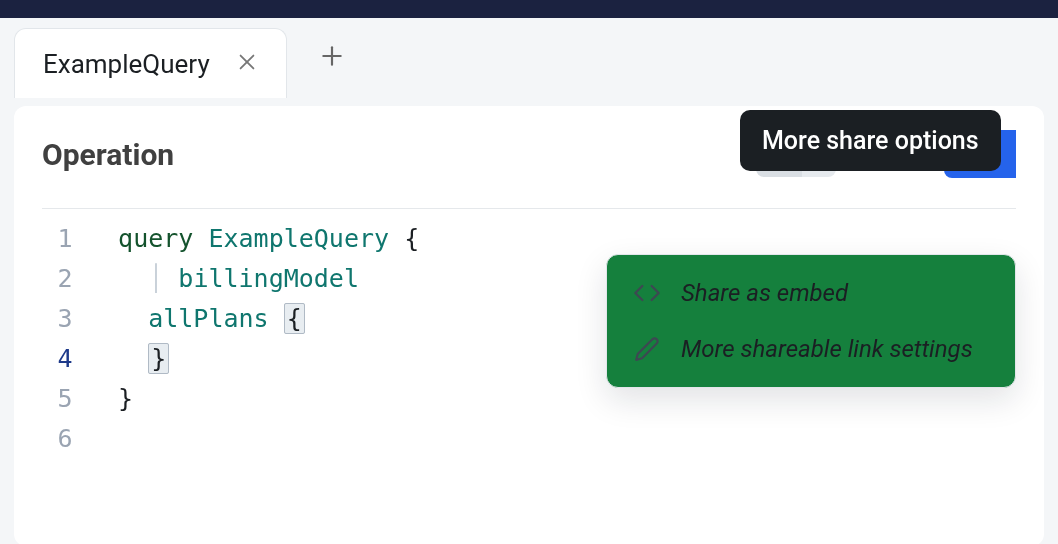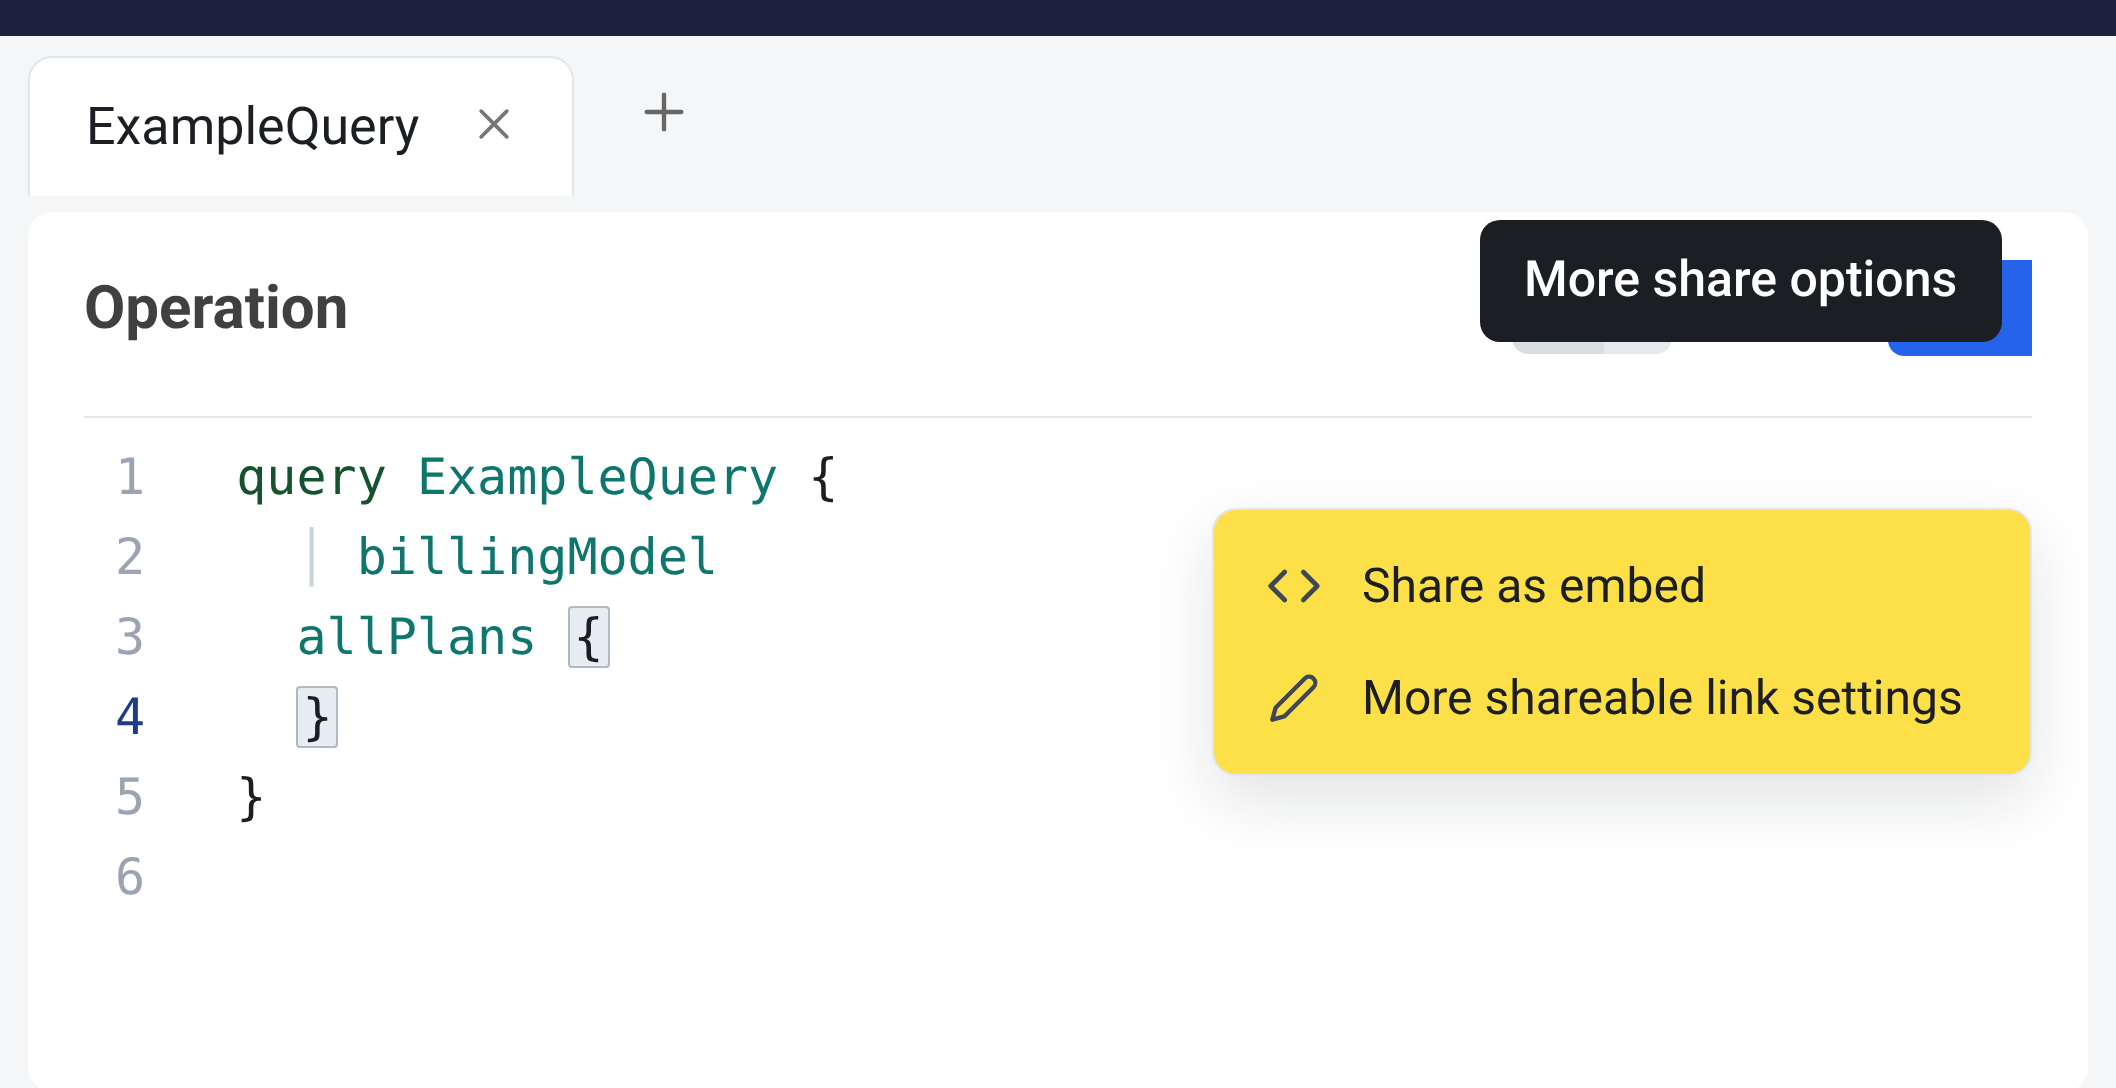--- a/index.html
+++ b/index.html
@@ -138,26 +138,27 @@
       border-radius: 10px;
       z-index: 30;
       font-weight: 500;
       margin-top: 40px;
     }
     .dropdown {
       position: absolute;
       top: 148px;
       right: 28px;
       width: 410px;
-      background: #fde047;
+      background: #15803d;
       border: 1px solid #e2e6ea;
       border-radius: 12px;
       box-shadow: 0 12px 32px rgba(16,24,40,0.12);
       padding: 10px 0;
       z-index: 20;
+      font-style: italic;
     }
     .dropdown-item {
       display: flex;
       align-items: center;
       gap: 20px;
       padding: 14px 26px;
       font-size: 24px;
       color: #1b1f23;
       cursor: pointer;
     }

